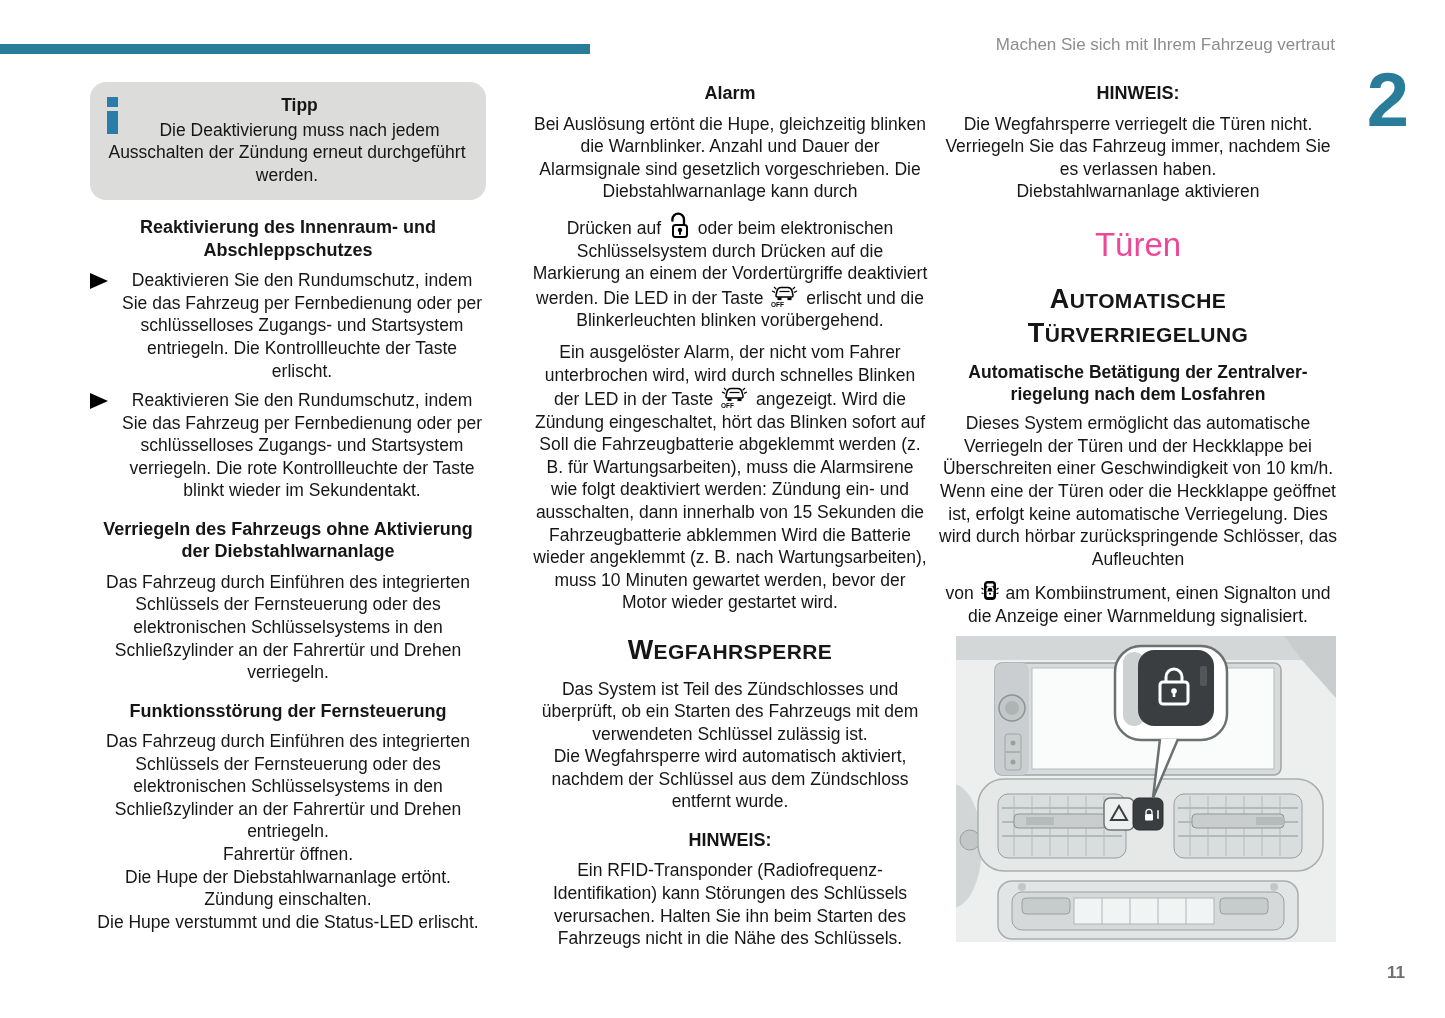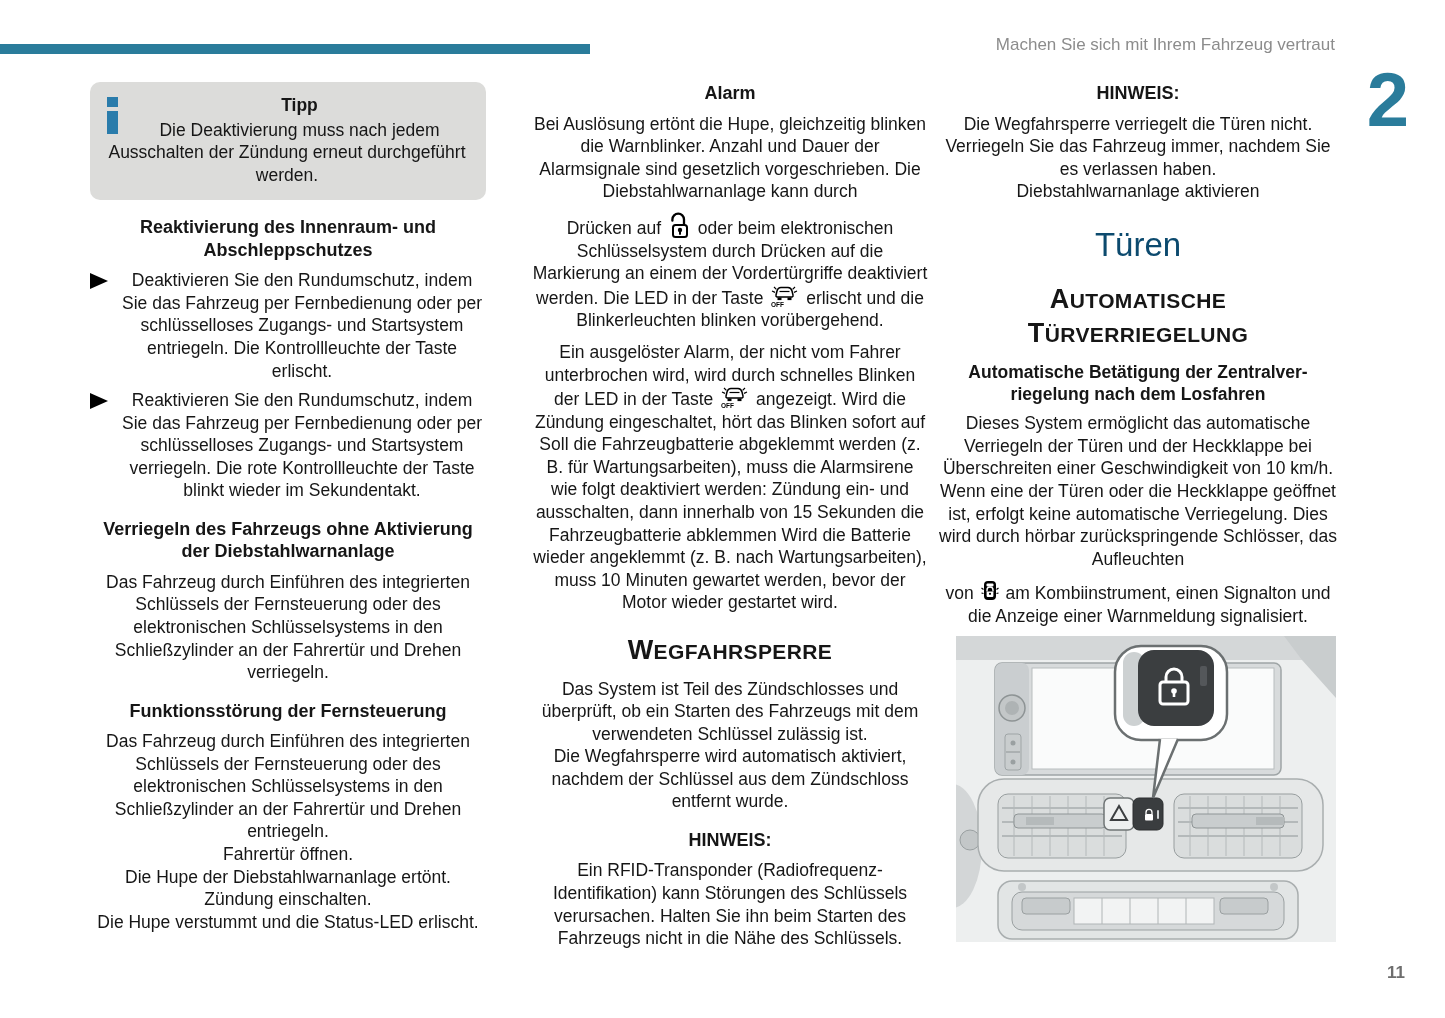--- a/index.html
+++ b/index.html
@@ -13,31 +13,31 @@
   .page-num { position:absolute; top:963px; right:40px; font-size:17px; font-weight:700; color:#6e6e6e; }
 
   .col { position:absolute; top:82px; font-size:17.5px; line-height:1.29; }
   .col-left { left:90px; width:396px; }
   .col-mid { left:531px; width:398px; }
   .col-right { left:938px; width:400px; }
 
   p { margin:0 0 9px 0; }
   .preline { white-space:pre-line; }
 
-  .tip-box { background:#dcdcda; border-radius:10px; padding:12px 16px 14px 14px; margin-bottom:16px; }
+  .tip-box { background:#dcdcda; border-radius:16px; padding:12px 16px 14px 14px; margin-bottom:16px; }
   .tip-icon { float:left; margin:3px 10px 2px 2px; }
   .tip-title { font-weight:700; margin-bottom:2px; }
 
   h4.runhead { font-size:18px; font-weight:700; margin:16px 0 8px; line-height:1.25; }
   h4.first { margin-top:0; }
 
   .bullet { position:relative; padding-left:28px; margin:0 0 7px 0; }
   .bullet .tri { position:absolute; left:0; top:4px; }
 
-  .turen-heading { font-size:33px; font-weight:400; color:#0c4a6e; margin:24px 0 14px; line-height:1.1; }
+  .turen-heading { font-size:33px; font-weight:400; color:#ec4899; margin:24px 0 14px; line-height:1.1; }
 
   .capheading { margin:20px 0 10px; }
   .capword { display:block; text-transform:uppercase; font-weight:700; font-size:21px;
              letter-spacing:0.4px; line-height:1.25; }
   .capword::first-letter { font-size:27px; }
 
   .subbold { font-weight:700; white-space:pre-line; margin:4px 0 7px; font-size:17.5px; line-height:1.28; }
 
   .inline-icon { vertical-align:-6px; margin:0 2px; }
   .inline-icon.small { vertical-align:-4px; }

